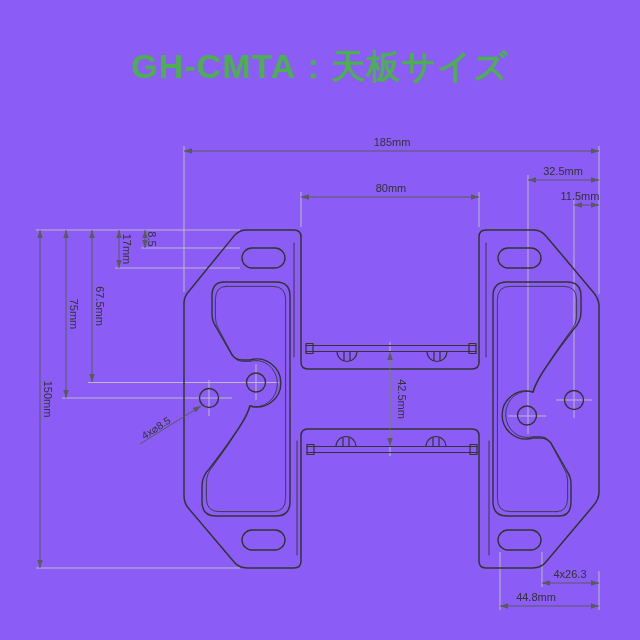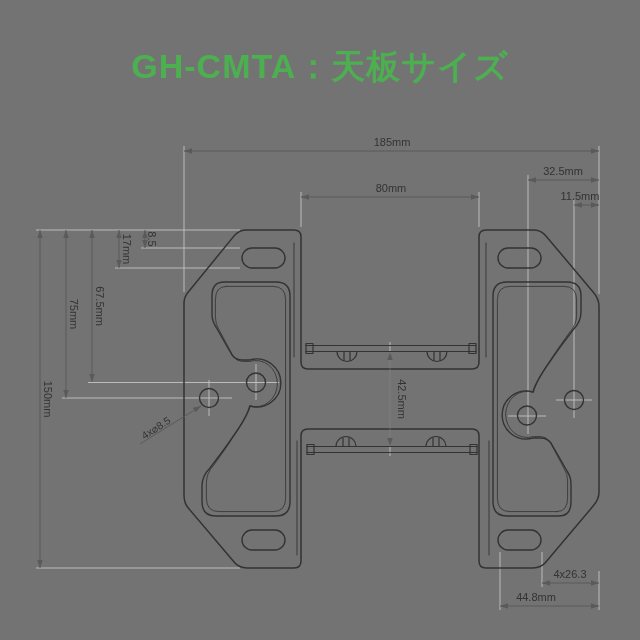--- a/index.html
+++ b/index.html
@@ -1,16 +1,16 @@
 <!DOCTYPE html>
 <html><head>
 <meta charset="utf-8">
 <style>
   html,body{margin:0;padding:0;background:#ffffff;}
-  .page{width:640px;height:640px;position:relative;background:#737373;overflow:hidden;
+  .page{width:640px;height:640px;position:relative;background:#8b5cf6;overflow:hidden;
         font-family:"Liberation Sans", sans-serif;}
   svg{display:block;}
   text{font-family:"Liberation Sans", sans-serif;}
   .dim-text{font-size:11px;}
   .title-text{font-size:34px;font-weight:bold;letter-spacing:1px;}
   .small-note{font-size:10.5px;}
 </style>
 </head>
 <body>
 

